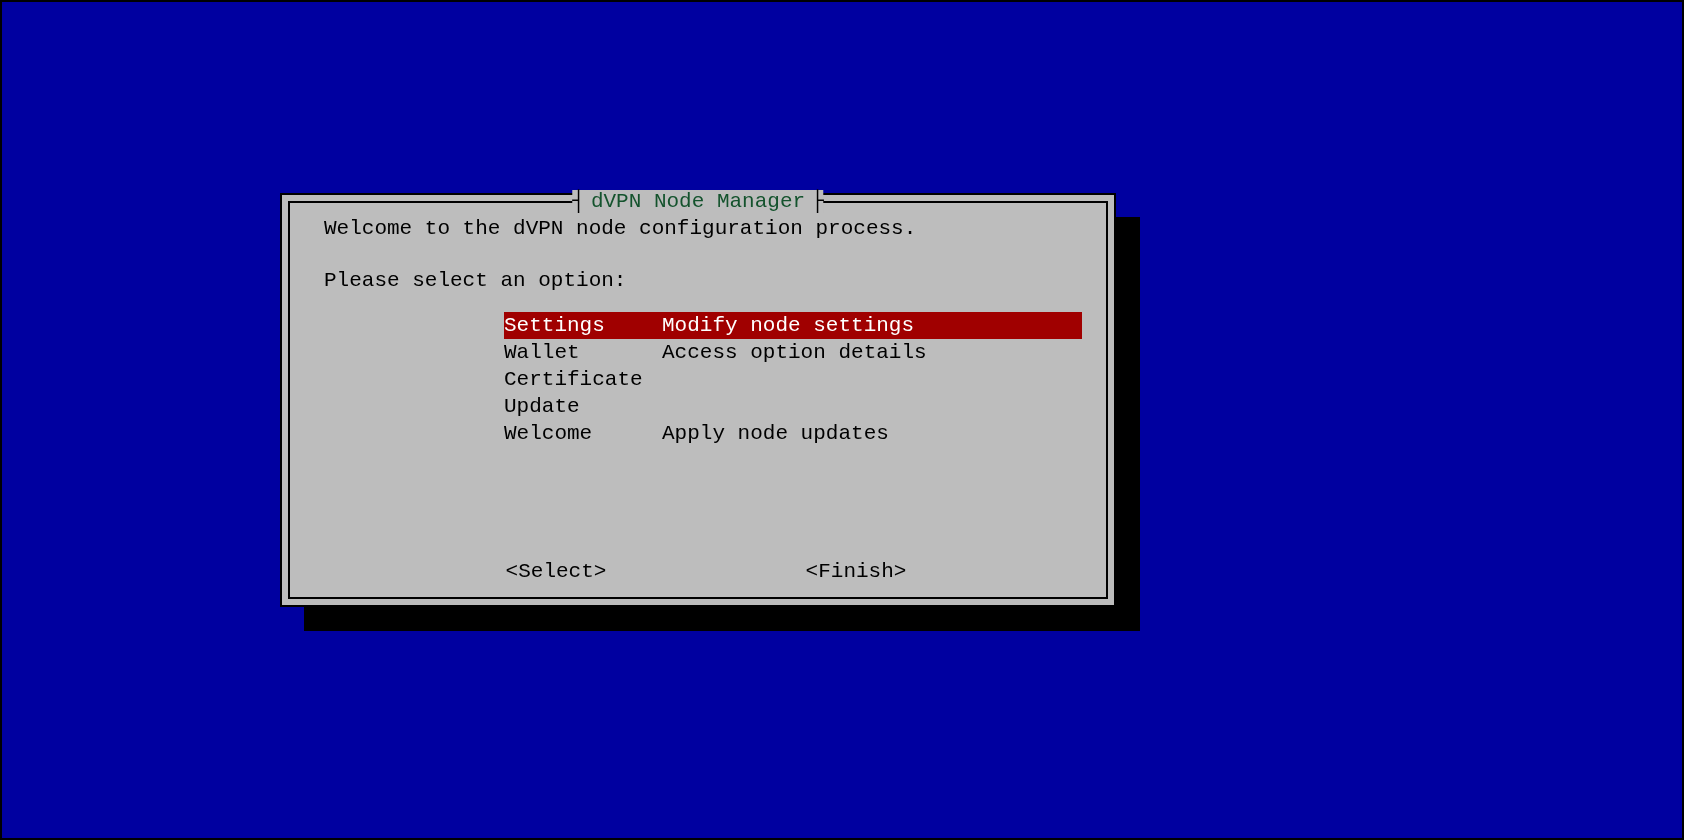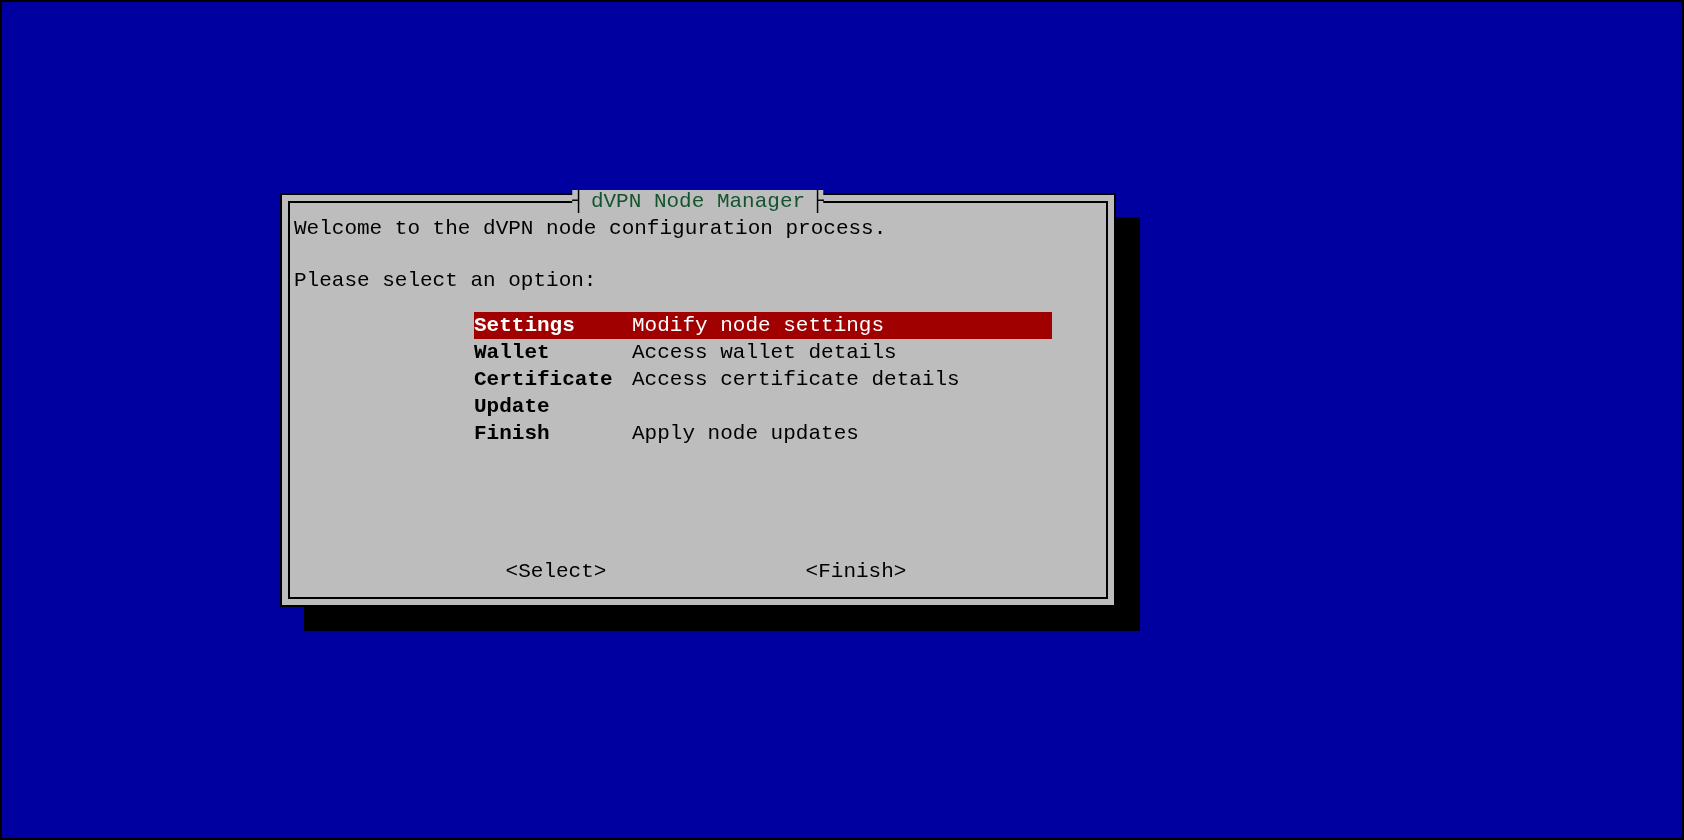--- a/index.html
+++ b/index.html
@@ -52,21 +52,21 @@
     }
     .title-bracket {
       color: #000;
       font-weight: normal;
     }
     .title-text {
       color: #14532d;
       padding: 0 6px;
     }
     .content {
-      padding: 14px 16px 10px 4px;
+      padding: 14px 16px 10px 34px;
       color: #000;
     }
     .welcome-line {
       margin-bottom: 2px;
     }
     .spacer-line {
       height: 27px;
     }
     .prompt-line {
       margin-bottom: 20px;
@@ -81,21 +81,20 @@
       white-space: pre;
       width: 578px;
     }
     .menu-item.selected {
       background: #a00000;
       color: #fff;
     }
     .menu-key {
       display: inline-block;
       width: 158px;
-      font-weight: bold;
     }
     .buttons-row {
       position: absolute;
       bottom: 14px;
       left: 16px;
       right: 0;
       display: flex;
       justify-content: space-around;
       padding: 0 100px;
       color: #000;
@@ -118,30 +117,30 @@
       </div>
       <div class="content">
         <div class="welcome-line">Welcome to the dVPN node configuration process.</div>
         <div class="spacer-line"></div>
         <div class="prompt-line">Please select an option:</div>
         <div class="menu">
           <div class="menu-item selected">
             <span class="menu-key">Settings</span><span>Modify node settings</span>
           </div>
           <div class="menu-item">
-            <span class="menu-key">Wallet</span><span>Access wallet details</span>
+            <span class="menu-key">Wallet</span><span>Access option details</span>
           </div>
           <div class="menu-item">
-            <span class="menu-key">Certificate</span><span>Access certificate details</span>
+            <span class="menu-key">Certificate</span>
           </div>
           <div class="menu-item">
             <span class="menu-key">Update</span>
           </div>
           <div class="menu-item">
-            <span class="menu-key">Finish</span><span>Apply node updates</span>
+            <span class="menu-key">Welcome</span><span>Apply node updates</span>
           </div>
         </div>
       </div>
       <div class="buttons-row">
         <span class="button">&lt;Select&gt;</span>
         <span class="button">&lt;Finish&gt;</span>
       </div>
     </div>
   </div>
 </div>

